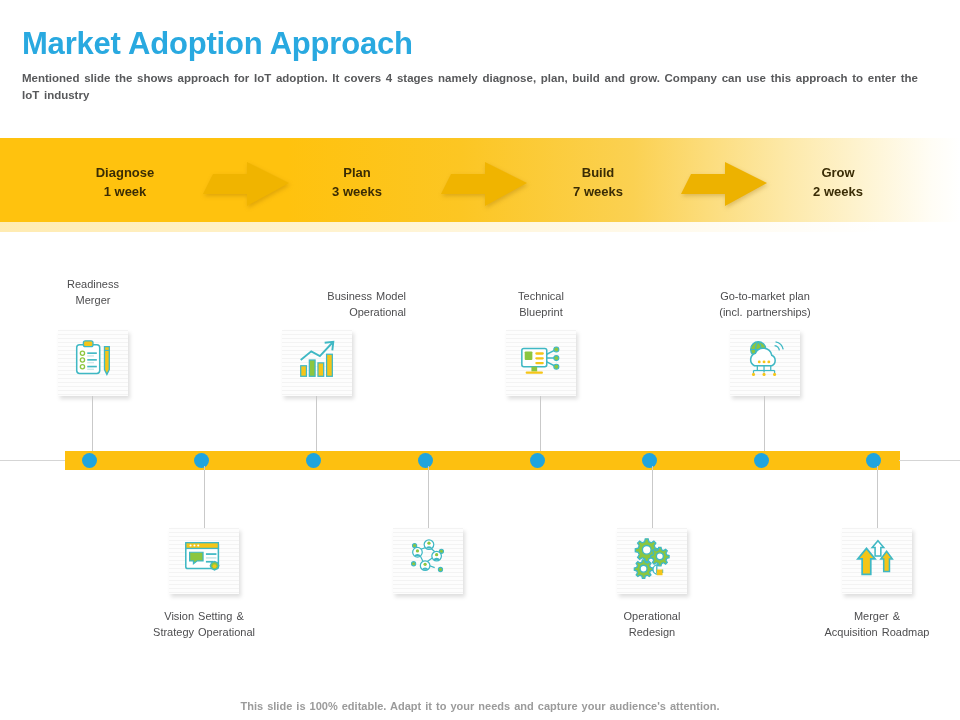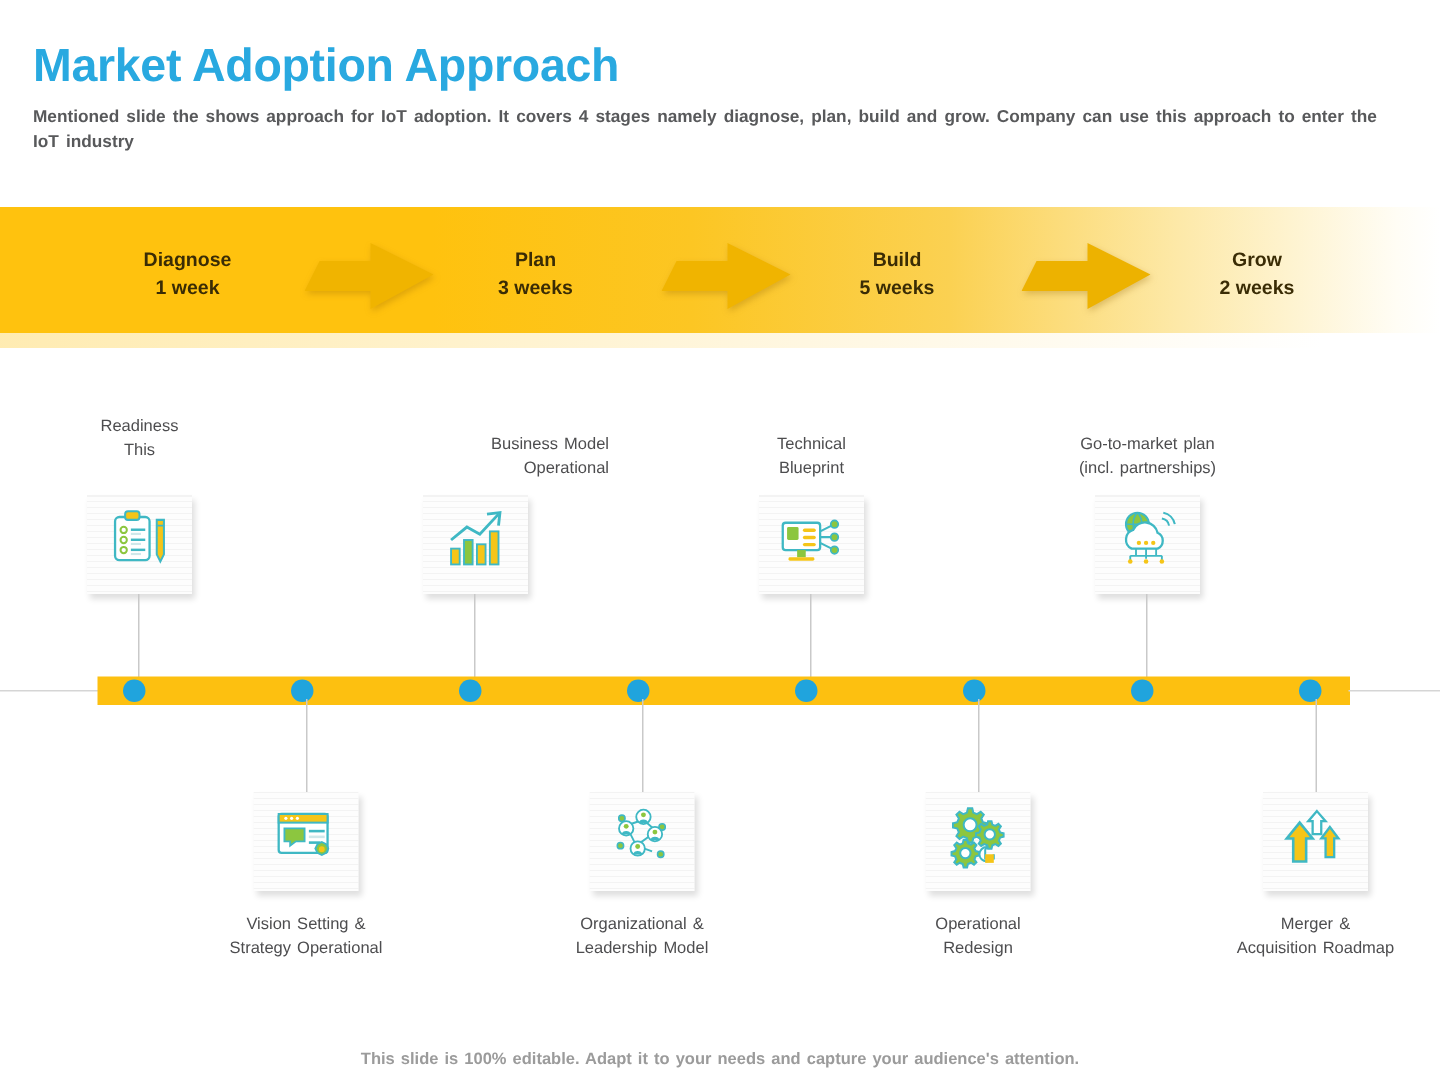--- a/index.html
+++ b/index.html
@@ -109,21 +109,21 @@
   <div class="stage" style="left:55px;">
     <span class="s-name">Diagnose</span>
     <span class="s-dur">1 week</span>
   </div>
   <div class="stage" style="left:287px;">
     <span class="s-name">Plan</span>
     <span class="s-dur">3 weeks</span>
   </div>
   <div class="stage" style="left:528px;">
     <span class="s-name">Build</span>
-    <span class="s-dur">5 weeks</span>
+    <span class="s-dur">7 weeks</span>
   </div>
   <div class="stage" style="left:768px;">
     <span class="s-name">Grow</span>
     <span class="s-dur">2 weeks</span>
   </div>
 
   <div class="arrow" style="left:203px;">
     <svg viewBox="0 0 86 44">
         <path d="M0 32 L44 32 L44 44 L86 21 L44 0 L44 12 L10 12 Z" fill="#f0b400"></path>
       </svg>
@@ -134,21 +134,21 @@
       </svg>
   </div>
   <div class="arrow" style="left:681px;">
     <svg viewBox="0 0 86 44">
         <path d="M0 32 L44 32 L44 44 L86 21 L44 0 L44 12 L10 12 Z" fill="#edb200"></path>
       </svg>
   </div>
 
   <div class="node-label" style="left:3px;top:276px;">
     <span>Readiness</span><br>
-    <span>This</span>
+    <span>Merger</span>
   </div>
   <div class="tile" style="left:58px;top:330px;">
     <svg width="46" height="46" viewBox="0 0 48 48">
       <rect x="7" y="8" width="24" height="30" rx="3" fill="#fff" stroke="#3fb8c4" stroke-width="1.6"></rect>
       <rect x="14" y="4" width="10" height="6" rx="2" fill="#f5c518" stroke="#3fb8c4" stroke-width="1.4"></rect>
       <circle cx="13" cy="17" r="2.2" fill="none" stroke="#8cc63f" stroke-width="1.4"></circle>
       <circle cx="13" cy="24" r="2.2" fill="none" stroke="#8cc63f" stroke-width="1.4"></circle>
       <circle cx="13" cy="31" r="2.2" fill="none" stroke="#8cc63f" stroke-width="1.4"></circle>
       <rect x="18" y="16" width="10" height="1.7" fill="#3fb8c4"></rect>
       <rect x="18" y="19" width="7" height="1.5" fill="#cfe8ea"></rect>
@@ -277,24 +277,20 @@
           <circle cx="21" cy="30.6" r="1.7"></circle>
       </g>
       <g fill="#3fb8c4">
         <path d="M21.6 14.2 a3.6 3.6 0 0 1 6.8 0 z"></path>
         <path d="M9.6 22.2 a3.6 3.6 0 0 1 6.8 0 z"></path>
         <path d="M29.6 26.2 a3.6 3.6 0 0 1 6.8 0 z"></path>
         <path d="M17.6 36.2 a3.6 3.6 0 0 1 6.8 0 z"></path>
       </g>
     </svg>
   </div>
-  <div class="node-label" style="left:338px;top:608px;">
-    <span>Organizational &amp;</span><br>
-    <span>Leadership Model</span>
-  </div>
 
   <div class="connector" style="left:652px;top:466px;height:62px;"></div>
   <div class="tile" style="left:617px;top:528px;">
     <svg width="46" height="46" viewBox="0 0 48 48">
       <g stroke="#3fb8c4" stroke-width="1.4" fill="#8cc63f">
         <path d="M17 4 l3 0 l.7 3 l2.6 1.1 l2.6-1.7 l2.1 2.1 l-1.7 2.6 l1.1 2.6 l3 .7 l0 3 l-3 .7 l-1.1 2.6 l1.7 2.6 l-2.1 2.1 l-2.6-1.7 l-2.6 1.1 l-.7 3 l-3 0 l-.7-3 l-2.6-1.1 l-2.6 1.7 l-2.1-2.1 l1.7-2.6 l-1.1-2.6 l-3-.7 l0-3 l3-.7 l1.1-2.6 l-1.7-2.6 l2.1-2.1 l2.6 1.7 l2.6-1.1 z"></path>
         <circle cx="18.5" cy="15.5" r="4.5" fill="#fff"></circle>
       </g>
       <g stroke="#3fb8c4" stroke-width="1.4" fill="#8cc63f">
         <path d="M31 13 l2.4 0 l.6 2.4 l2.1.9 l2.1-1.4 l1.7 1.7 l-1.4 2.1 l.9 2.1 l2.4.6 l0 2.4 l-2.4.6 l-.9 2.1 l1.4 2.1 l-1.7 1.7 l-2.1-1.4 l-2.1.9 l-.6 2.4 l-2.4 0 l-.6-2.4 l-2.1-.9 l-2.1 1.4 l-1.7-1.7 l1.4-2.1 l-.9-2.1 l-2.4-.6 l0-2.4 l2.4-.6 l.9-2.1 l-1.4-2.1 l1.7-1.7 l2.1 1.4 l2.1-.9 z"></path>

